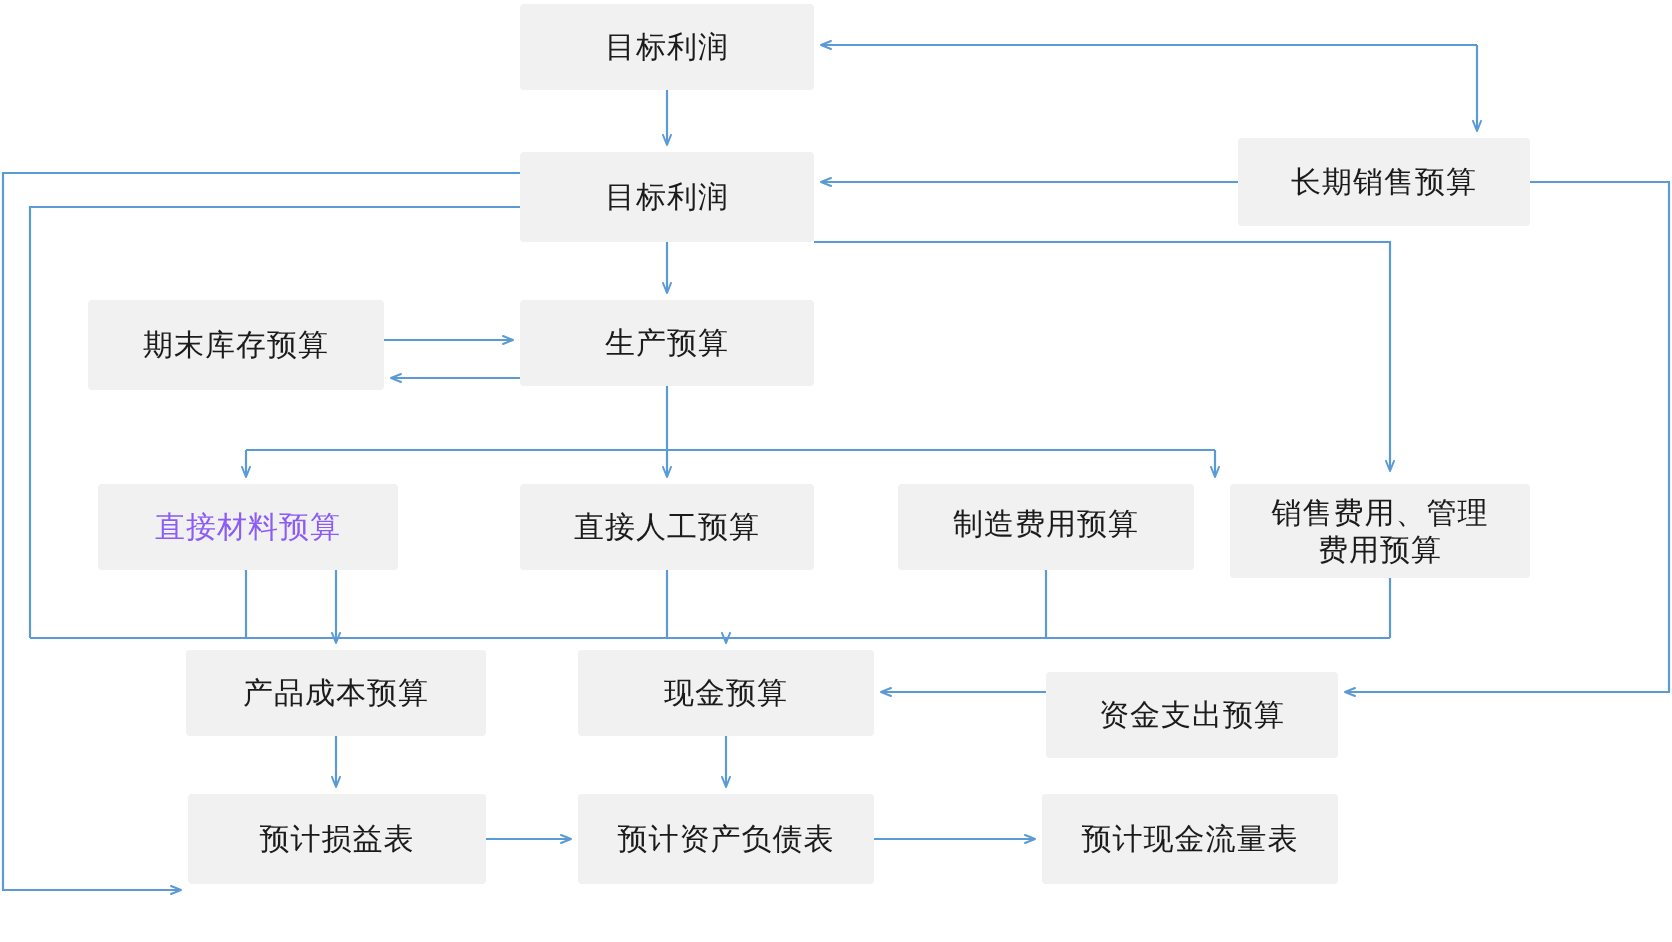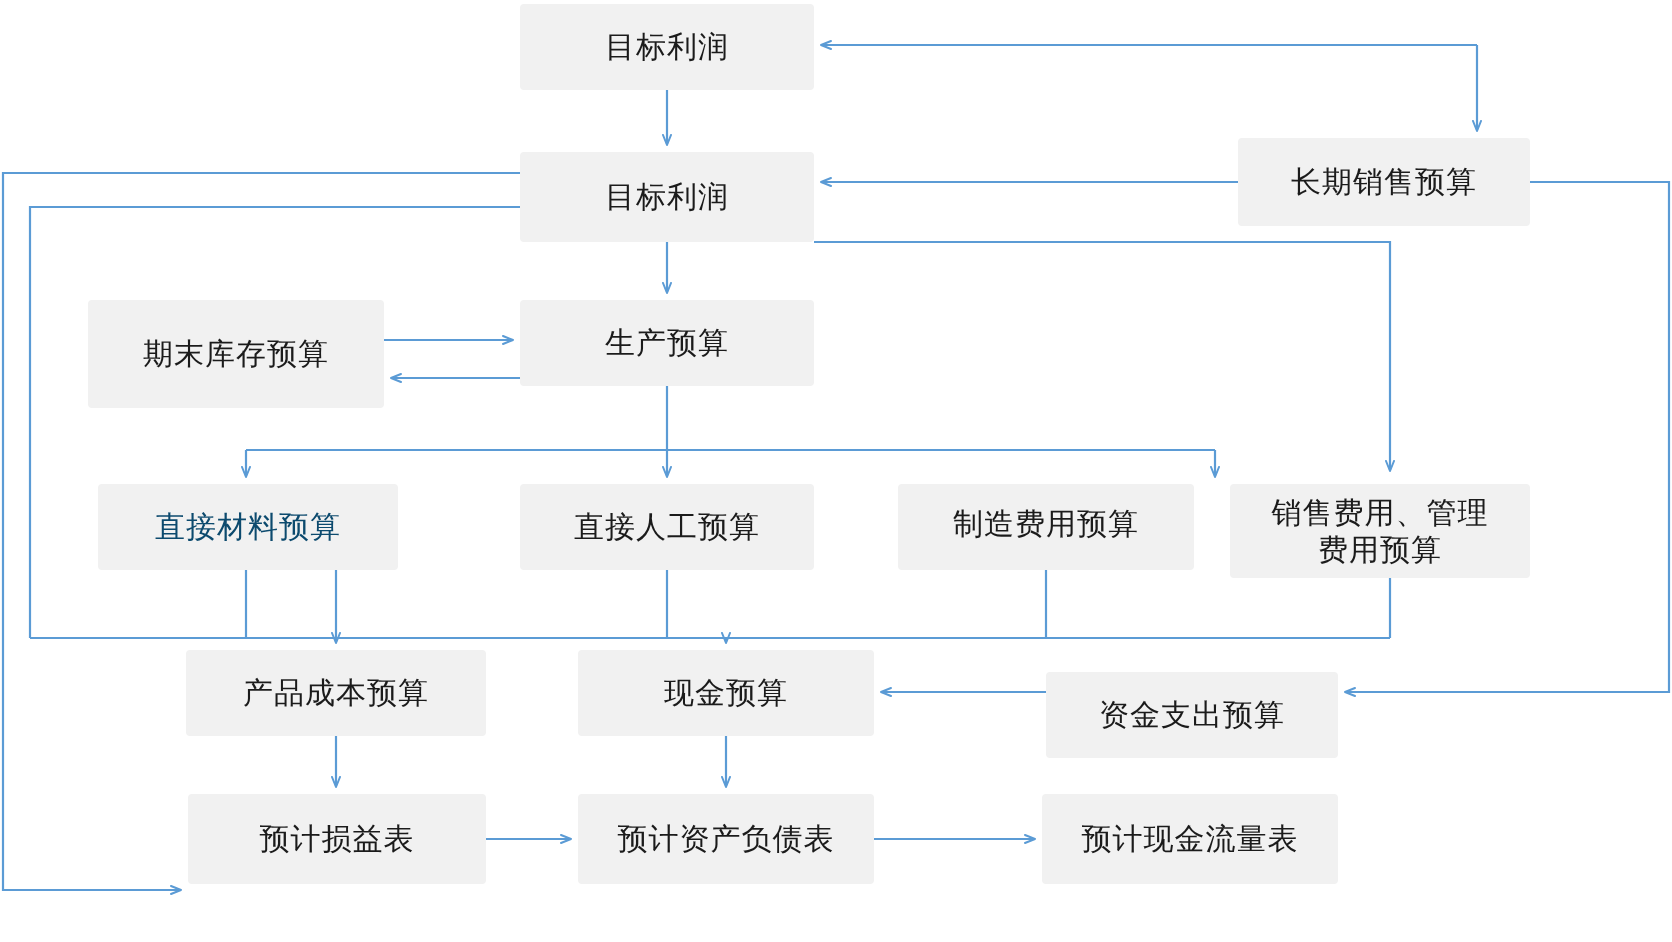--- a/index.html
+++ b/index.html
@@ -108,27 +108,27 @@
   <div id="nodes-layer">
       <div class="node" style="left: 520px; top: 4px; width: 294px; height: 86px; background: rgb(241, 241, 241); color: rgb(27, 27, 27);">
         <span class="node-label">目标利润</span>
       </div>
       <div class="node" style="left: 520px; top: 152px; width: 294px; height: 90px; background: rgb(241, 241, 241); color: rgb(27, 27, 27);">
         <span class="node-label">目标利润</span>
       </div>
       <div class="node" style="left: 1238px; top: 138px; width: 292px; height: 88px; background: rgb(241, 241, 241); color: rgb(27, 27, 27);">
         <span class="node-label">长期销售预算</span>
       </div>
-      <div class="node" style="left: 88px; top: 300px; width: 296px; height: 108px; background: rgb(241, 241, 241); color: rgb(27, 27, 27);">
+      <div class="node" style="left: 88px; top: 300px; width: 296px; height: 90px; background: rgb(241, 241, 241); color: rgb(27, 27, 27);">
         <span class="node-label">期末库存预算</span>
       </div>
       <div class="node" style="left: 520px; top: 300px; width: 294px; height: 86px; background: rgb(241, 241, 241); color: rgb(27, 27, 27);">
         <span class="node-label">生产预算</span>
       </div>
-      <div class="node" style="left: 98px; top: 484px; width: 300px; height: 86px; background: rgb(241, 241, 241); color: #0c4a6e;">
+      <div class="node" style="left: 98px; top: 484px; width: 300px; height: 86px; background: rgb(241, 241, 241); color: #8b5cf6;">
         <span class="node-label">直接材料预算</span>
       </div>
       <div class="node" style="left: 520px; top: 484px; width: 294px; height: 86px; background: rgb(241, 241, 241); color: rgb(27, 27, 27);">
         <span class="node-label">直接人工预算</span>
       </div>
       <div class="node" style="left: 898px; top: 484px; width: 296px; height: 86px; background: rgb(241, 241, 241); color: rgb(27, 27, 27); font-family: Liberation Mono, monospace;">
         <span class="node-label">制造费用预算</span>
       </div>
       <div class="node" style="left: 1230px; top: 478px; width: 300px; height: 94px; background: rgb(241, 241, 241); color: rgb(27, 27, 27); margin-top: 6px;">
         <span class="node-label">销售费用、管理

